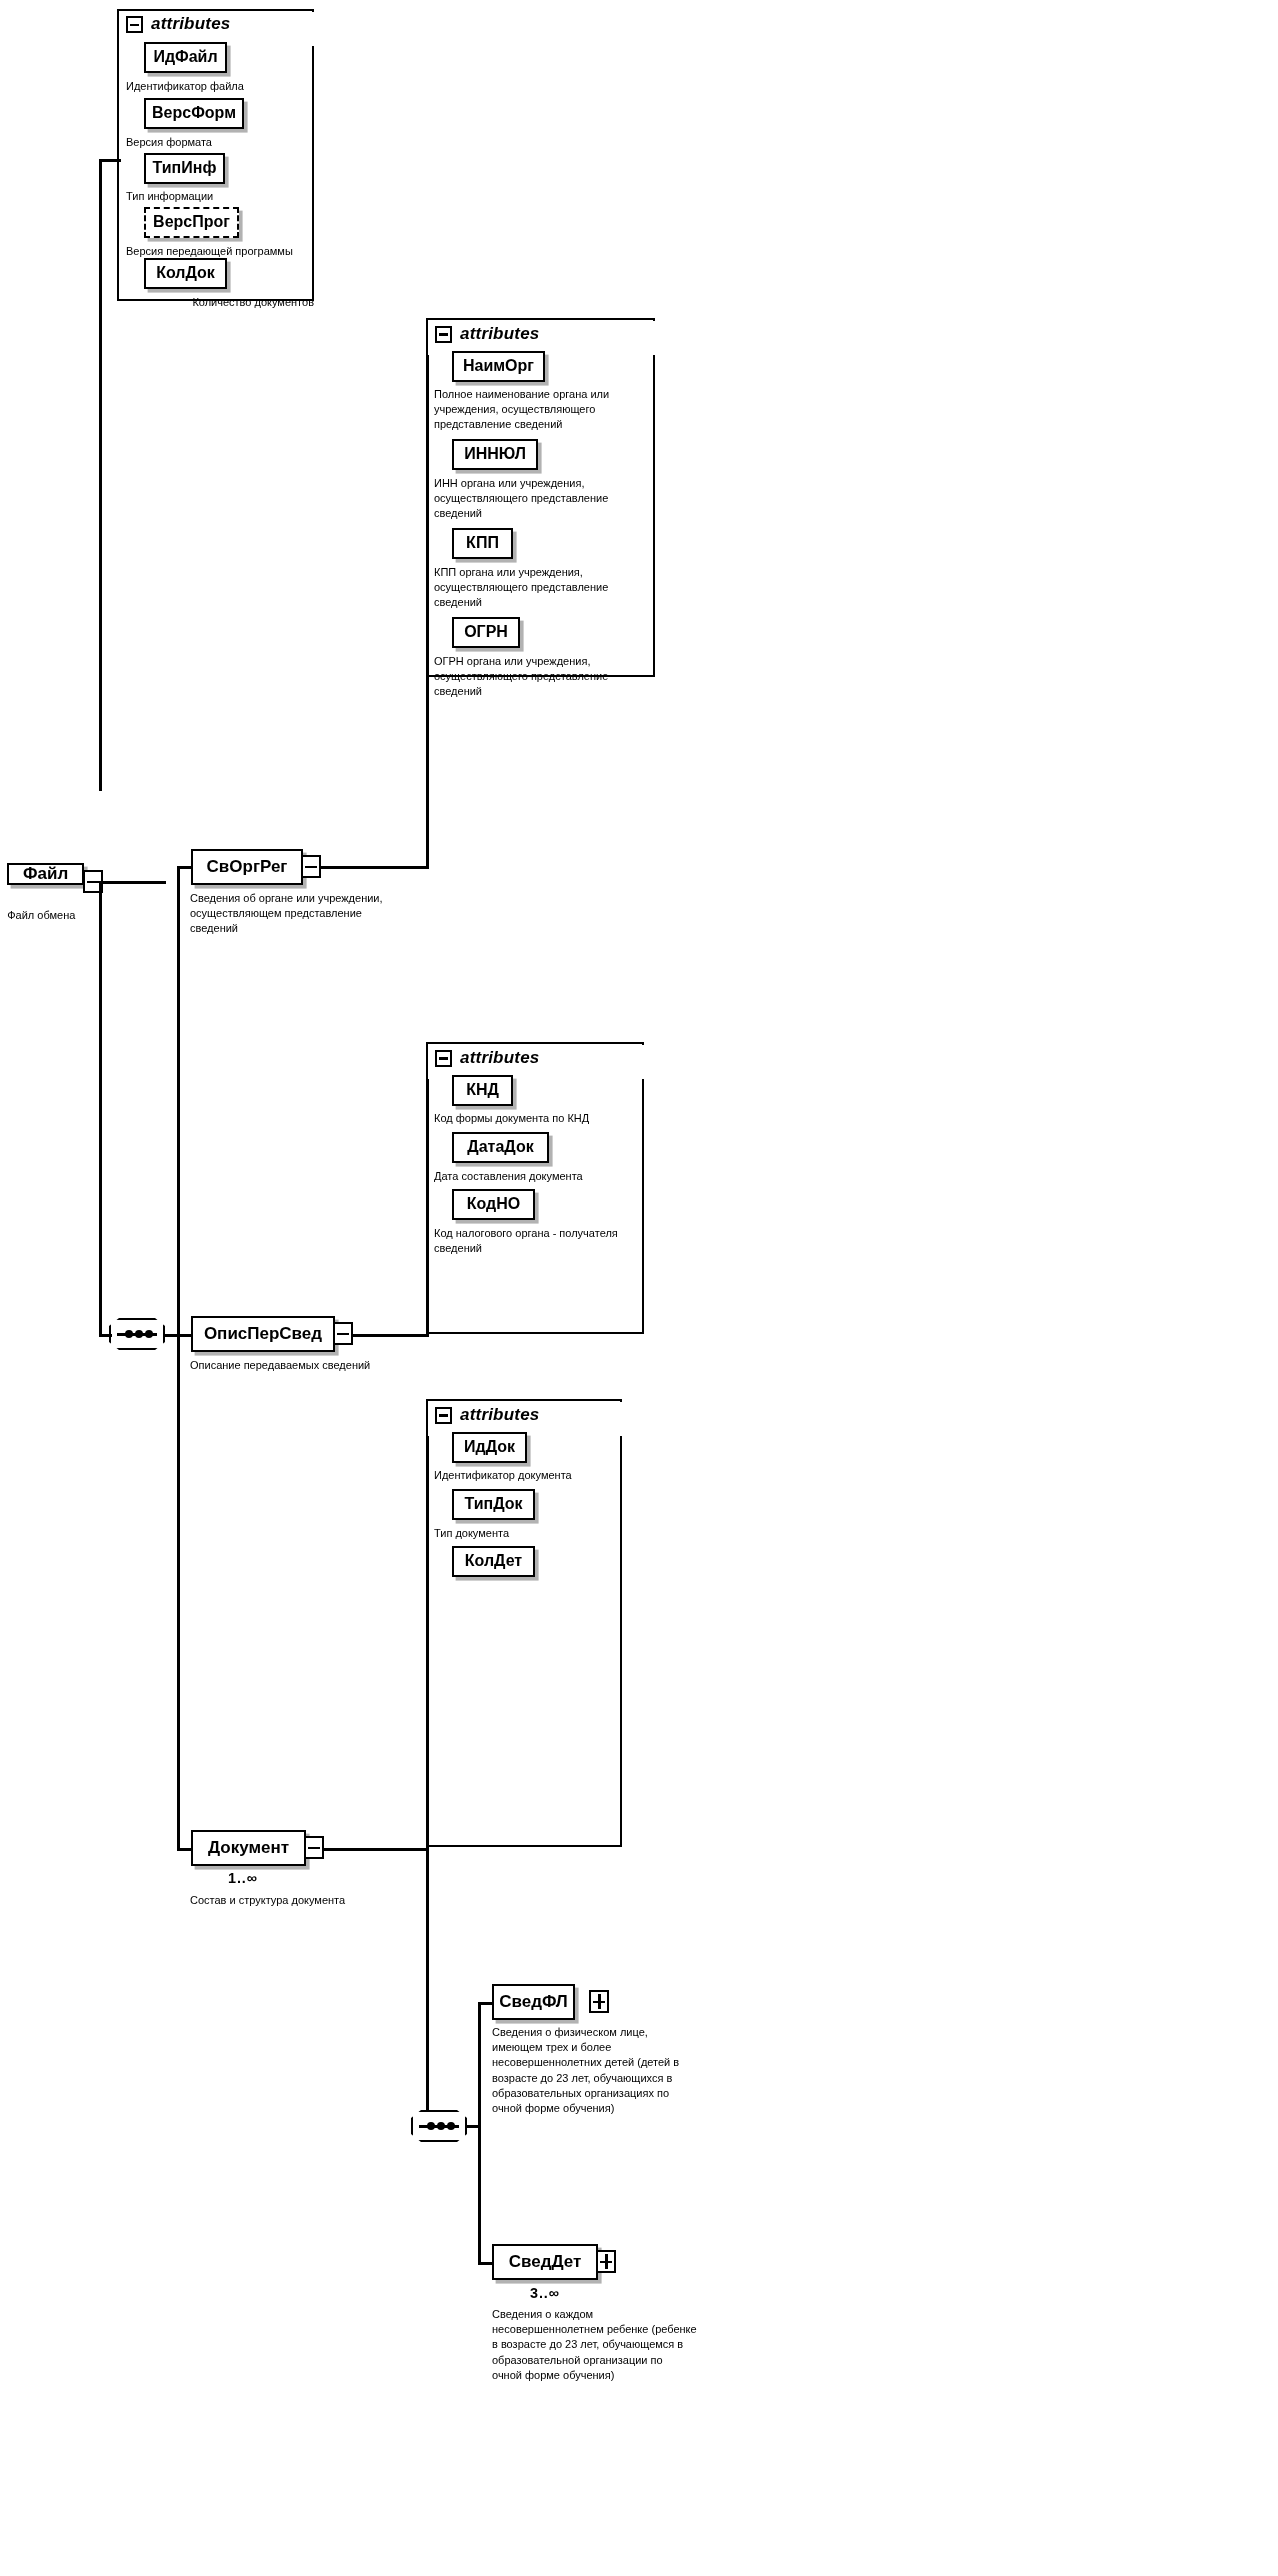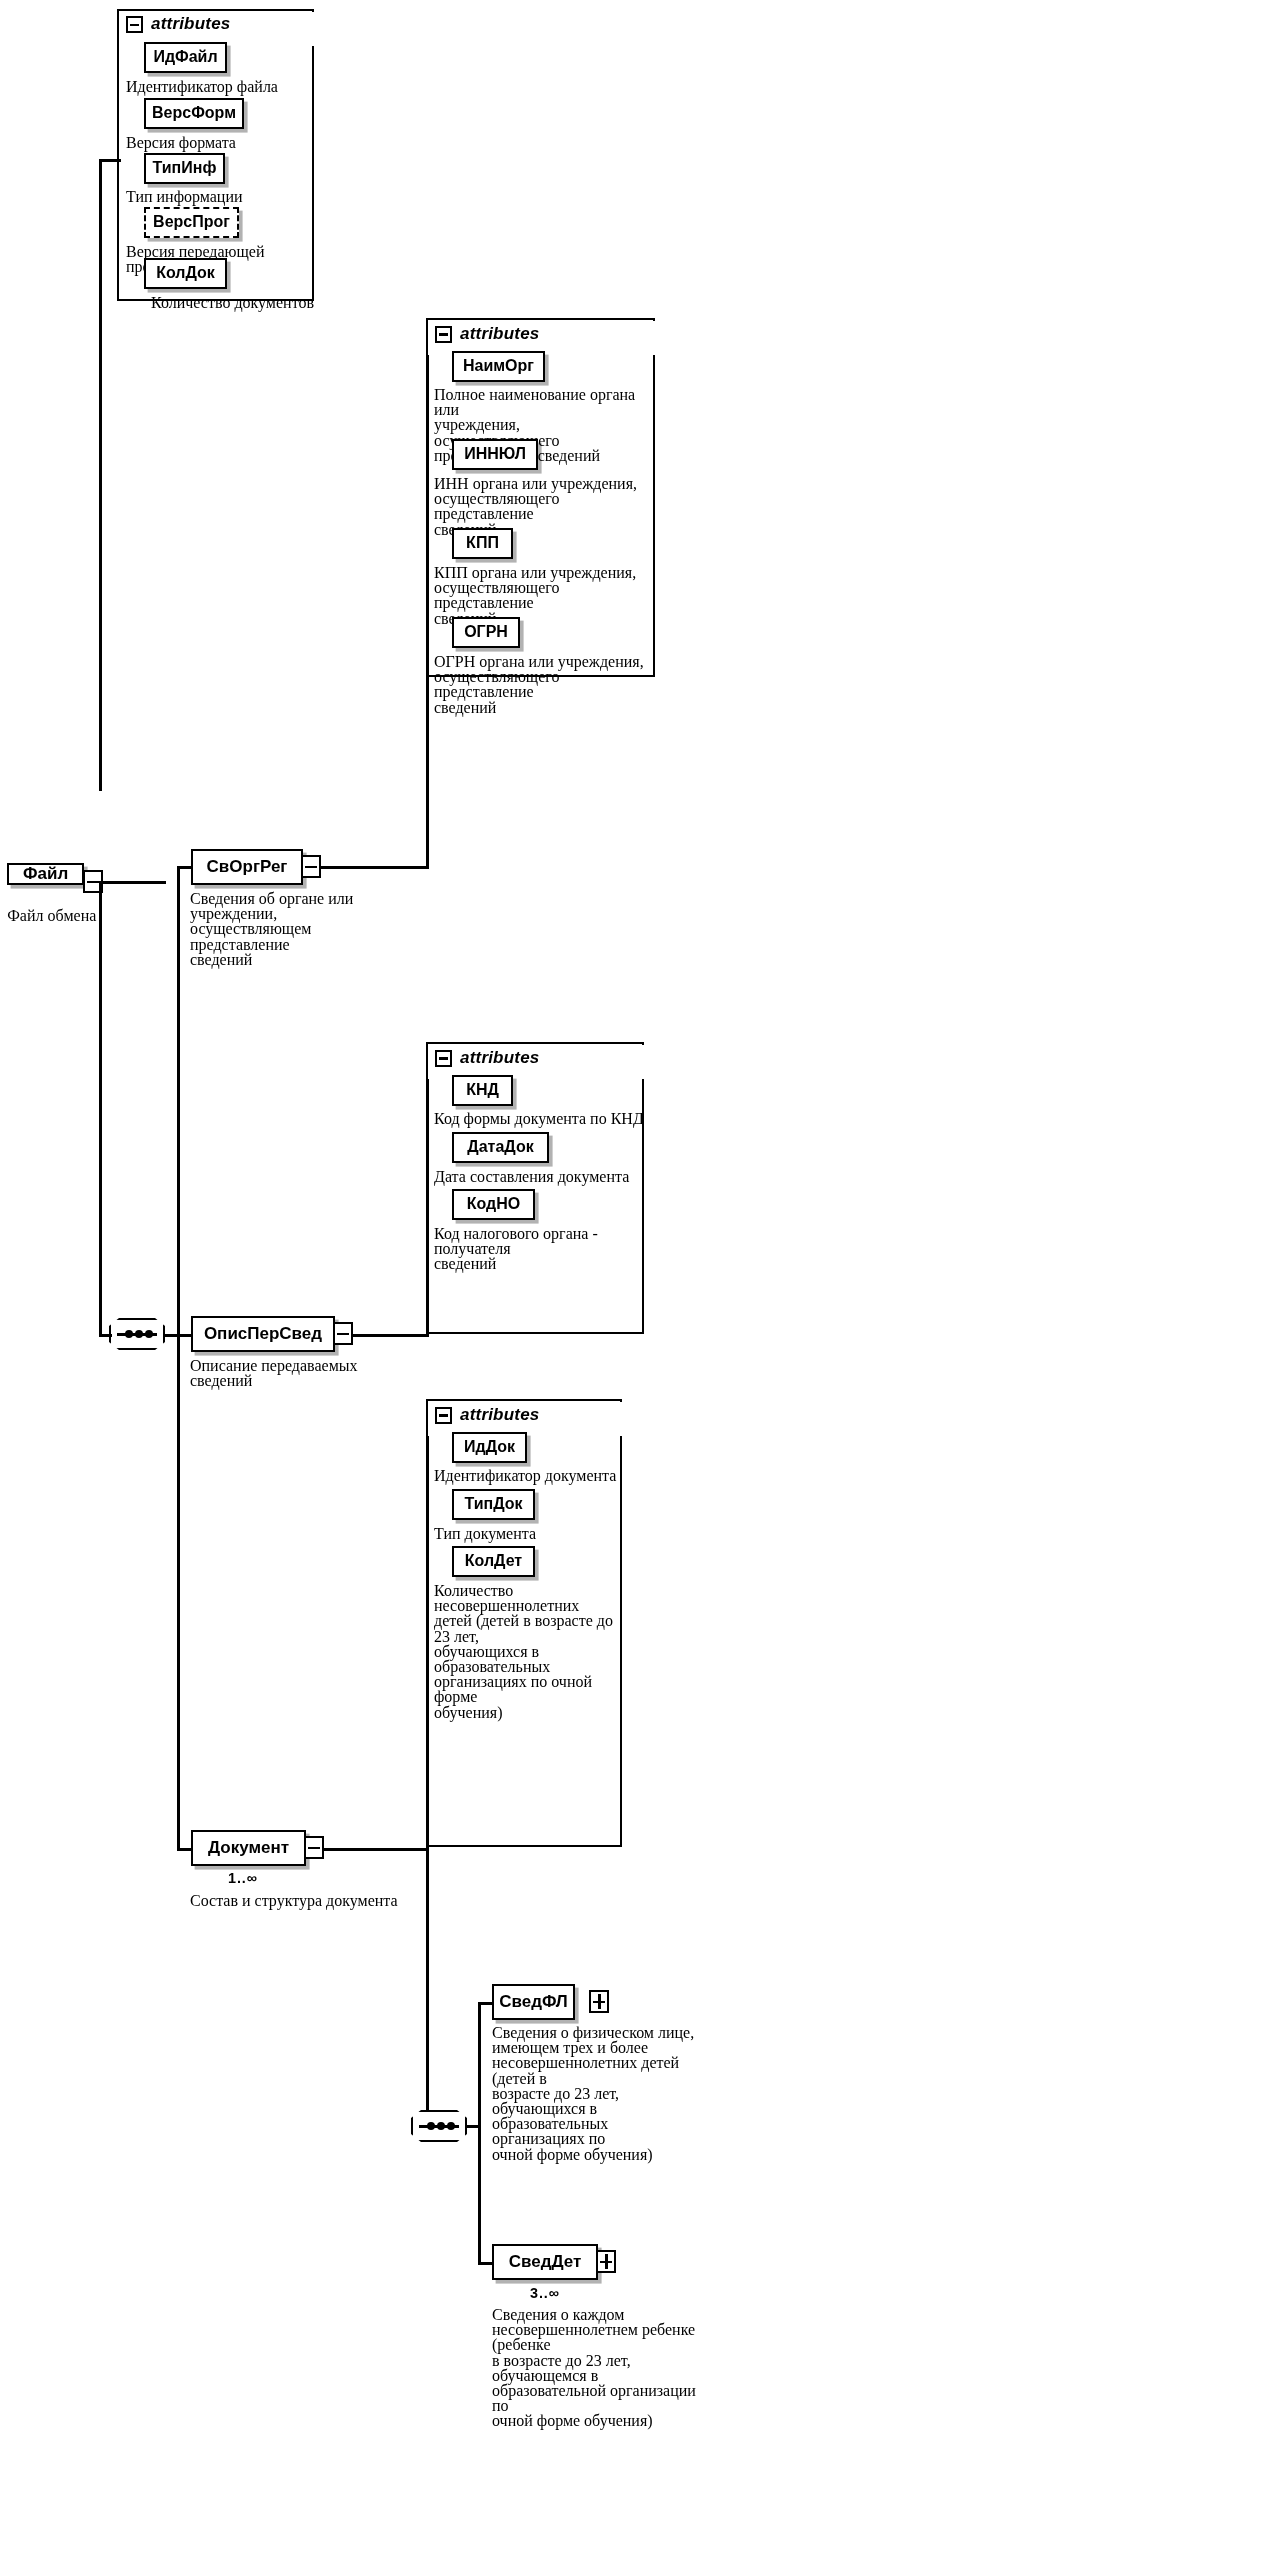--- a/index.html
+++ b/index.html
@@ -64,25 +64,24 @@
     box-shadow:3.6px 3.6px 0 rgba(0,0,0,.30);
     white-space:nowrap;
     padding:0 8px;
     height:30.5px;
   }
   .attr-chip.optional { border-style:dashed; }
 
   
   .caption {
     position:absolute;
-    font-size:16px;
+    font-size:11px;
     line-height:15.2px;
     color:#000;
     white-space:pre-line;
-    font-family:Liberation Serif, serif;
   }
 
   
   .card {
     position:absolute;
     font-size:14.4px;
     font-weight:bold;
     letter-spacing:0.9px;
   }
 
@@ -294,25 +293,20 @@
   <div class="caption" style="left:434px; top:1468px; width:193px;">Идентификатор документа</div>
 
   <div class="attr-chip" style="left:452px; top:1489px; width:83px;">
     <span>ТипДок</span>
   </div>
   <div class="caption" style="left:434px; top:1526px; width:193px;">Тип документа</div>
 
   <div class="attr-chip" style="left:452px; top:1546px; width:83px;">
     <span>КолДет</span>
   </div>
-  <div class="caption" style="left:434px; top:1583px; width:193px;">Количество несовершеннолетних
-детей (детей в возрасте до 23 лет,
-обучающихся в образовательных
-организациях по очной форме
-обучения)</div>
 
   <div class="vline" style="left:426px; top:1436px; height:414px;"></div>
 
   <div class="vline" style="left:426px; top:1848px; height:278px;"></div>
   <div class="seq" style="left:411px; top:2110px;">
     <div class="seqline"></div>
     <div class="dot" style="left:14.4px;"></div>
     <div class="dot" style="left:24px;"></div>
     <div class="dot" style="left:34px;"></div>
   </div>

